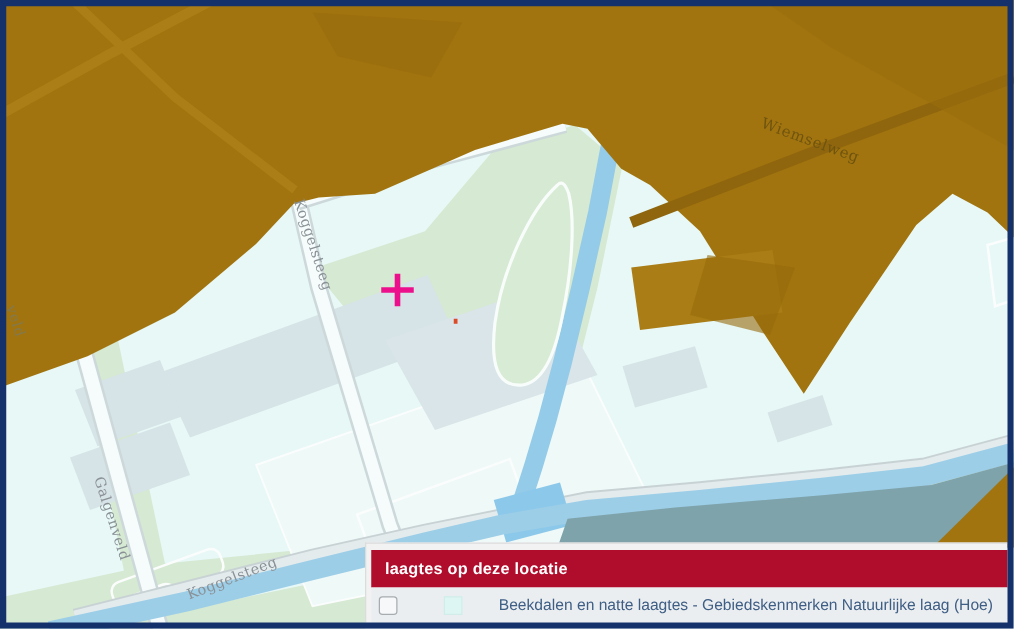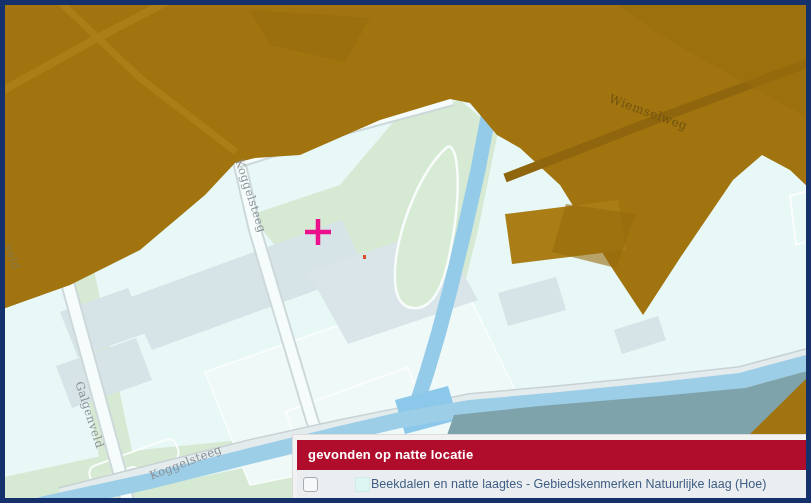--- a/index.html
+++ b/index.html
@@ -13,21 +13,21 @@
   .popup{position:absolute;left:292px;top:434px;width:514px;height:64px;z-index:20;
          background:#f2f2f3;border:1px solid #dcdcdc;border-right:none;border-bottom:none;
          box-sizing:border-box;padding:5px 0 0 4px;}
   .popup-header{height:30px;background:#b00d2d;color:#ffffff;font-weight:bold;font-size:13px;
                 line-height:30px;padding-left:11px;letter-spacing:.2px;}
   .popup-row{height:28px;background:#ebeef0;display:flex;align-items:center;}
   .checkbox{width:13px;height:13px;margin-left:6px;border:1px solid #a7acb1;border-radius:3px;
             background:#f7f8f9;flex:0 0 auto;}
   .swatch{width:15px;height:15px;margin-left:37px;background:#ddf6f4;border:1px solid #d2ece9;
           box-sizing:border-box;flex:0 0 auto;}
-  .row-label{margin-left:1px;font-size:12.5px;color:#3f5e85;white-space:nowrap;}
+  .row-label{margin-left:29px;font-size:12.5px;color:#3f5e85;white-space:nowrap;}
 </style>
 </head>
 <body>
 
 <div id="stage">
 
   <div id="map-canvas">
     <svg width="811" height="503" viewBox="0 0 811 503" xmlns="http://www.w3.org/2000/svg">
 
       <rect x="0" y="0" width="811" height="503" fill="#e7f8f7"></rect>
@@ -102,21 +102,21 @@
       <rect x="363" y="255" width="3" height="4" fill="#dd4a28"></rect>
 
       <g stroke="#ec108c" stroke-width="4.5" fill="none">
         <line x1="305" y1="232" x2="331" y2="232"></line>
         <line x1="318" y1="219" x2="318" y2="245"></line>
       </g>
     </svg>
   </div>
 
   <div class="popup">
-    <div class="popup-header">gevonden op natte locatie</div>
+    <div class="popup-header">laagtes op deze locatie</div>
     <div class="popup-row">
       <span class="checkbox"></span>
       <span class="swatch"></span>
       <span class="row-label">Beekdalen en natte laagtes - Gebiedskenmerken Natuurlijke laag (Hoe)</span>
     </div>
   </div>
 
   <div id="frame"></div>
 </div>
 

